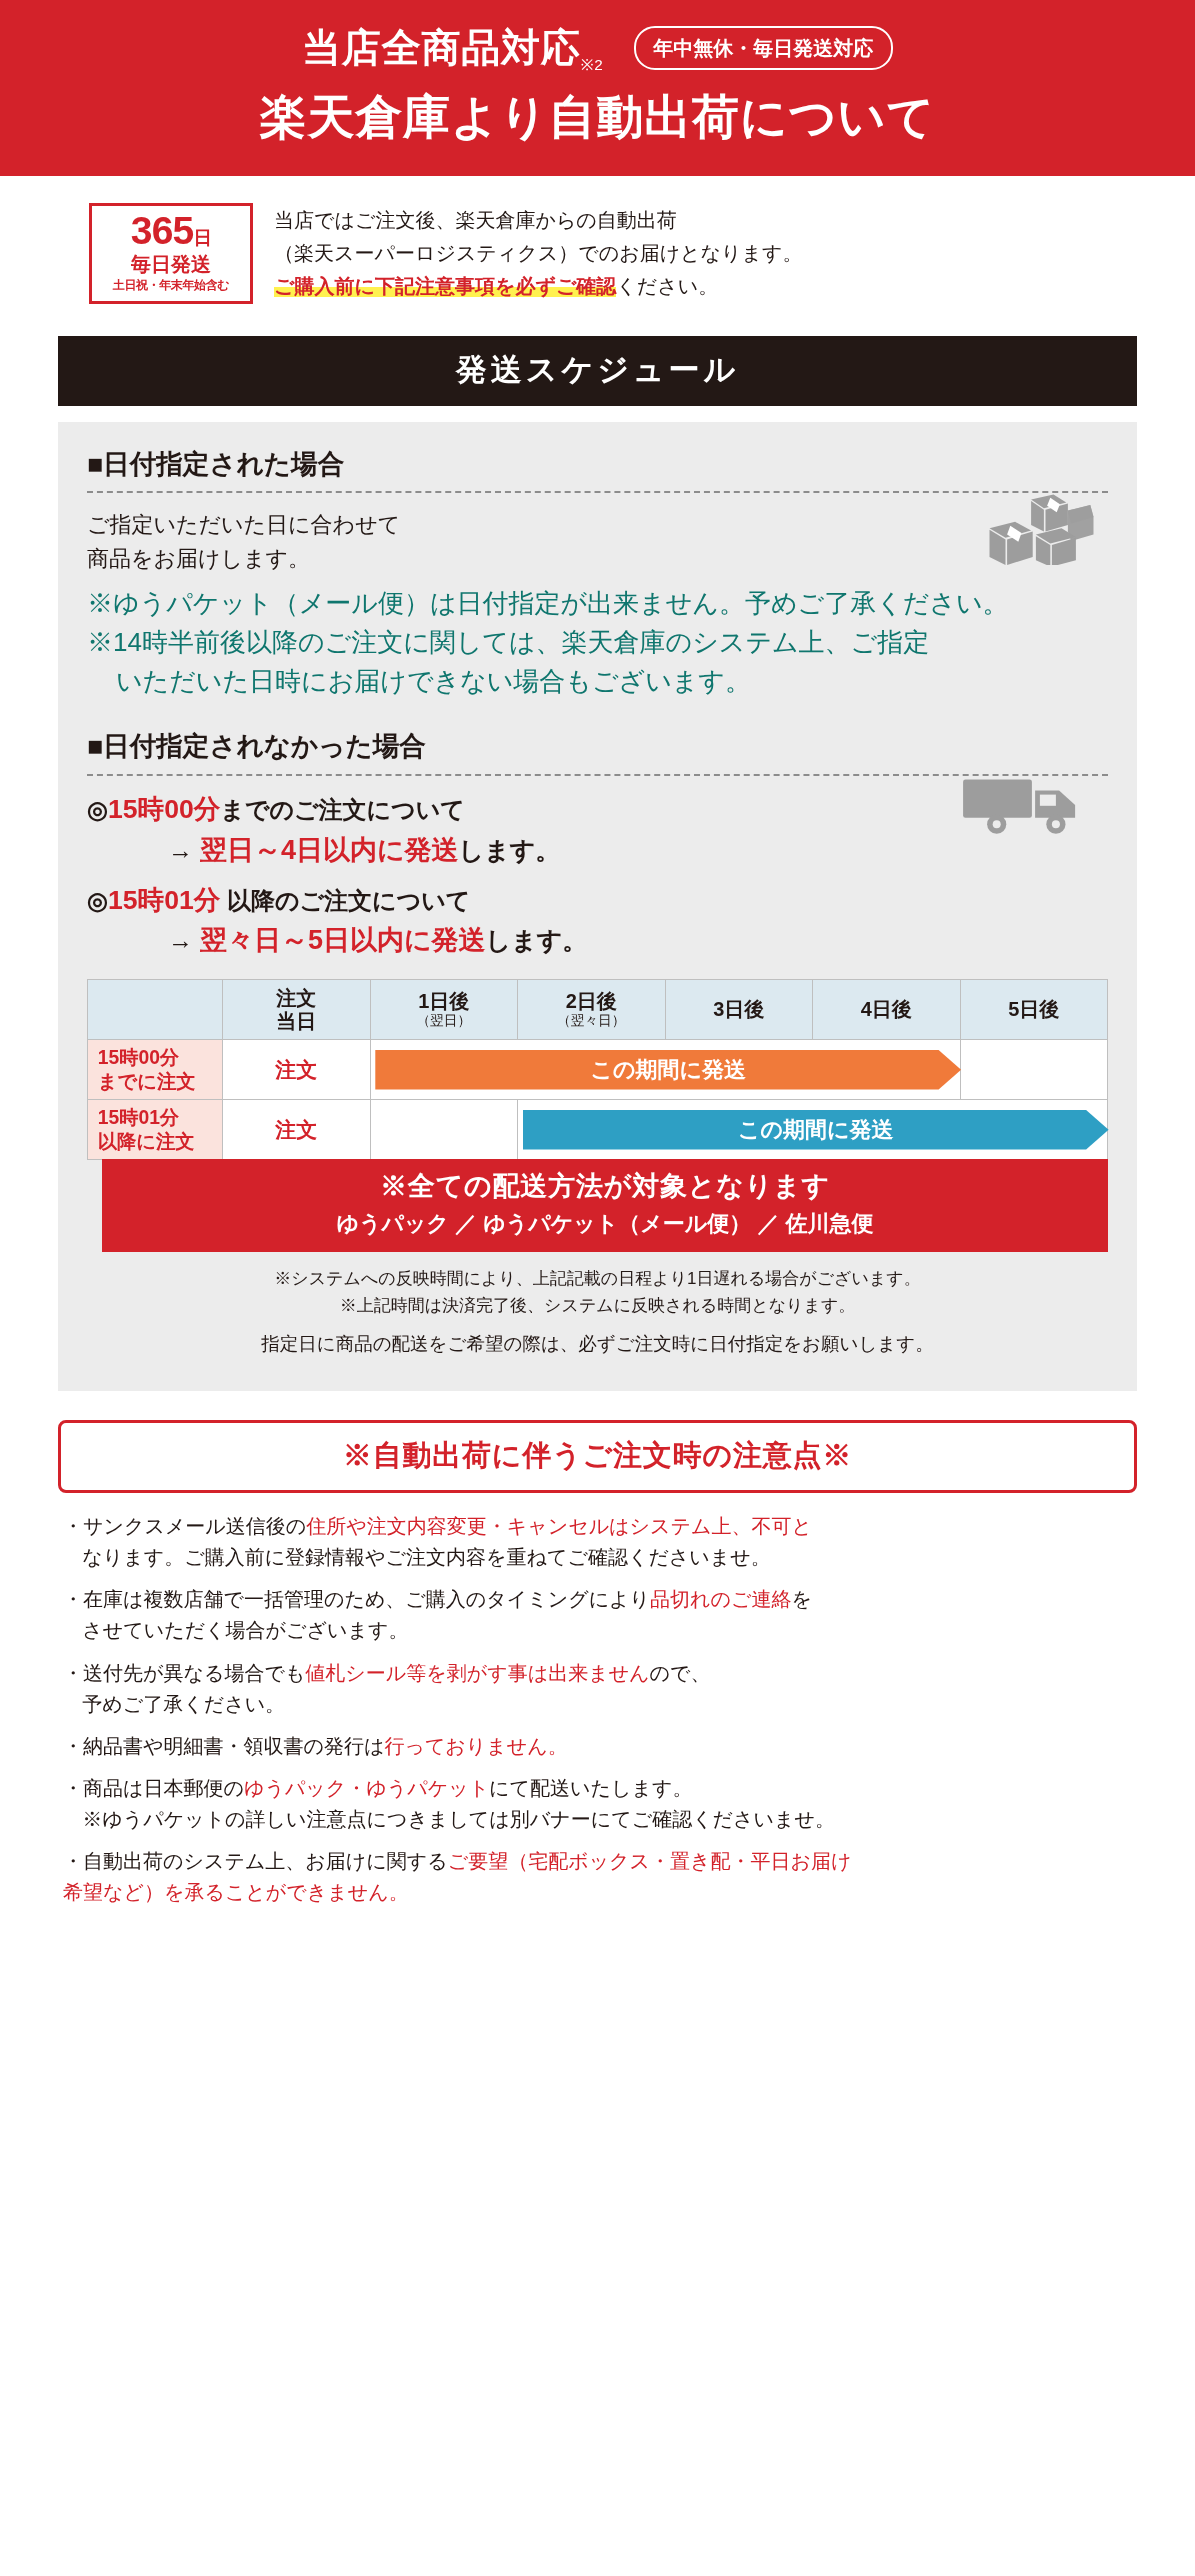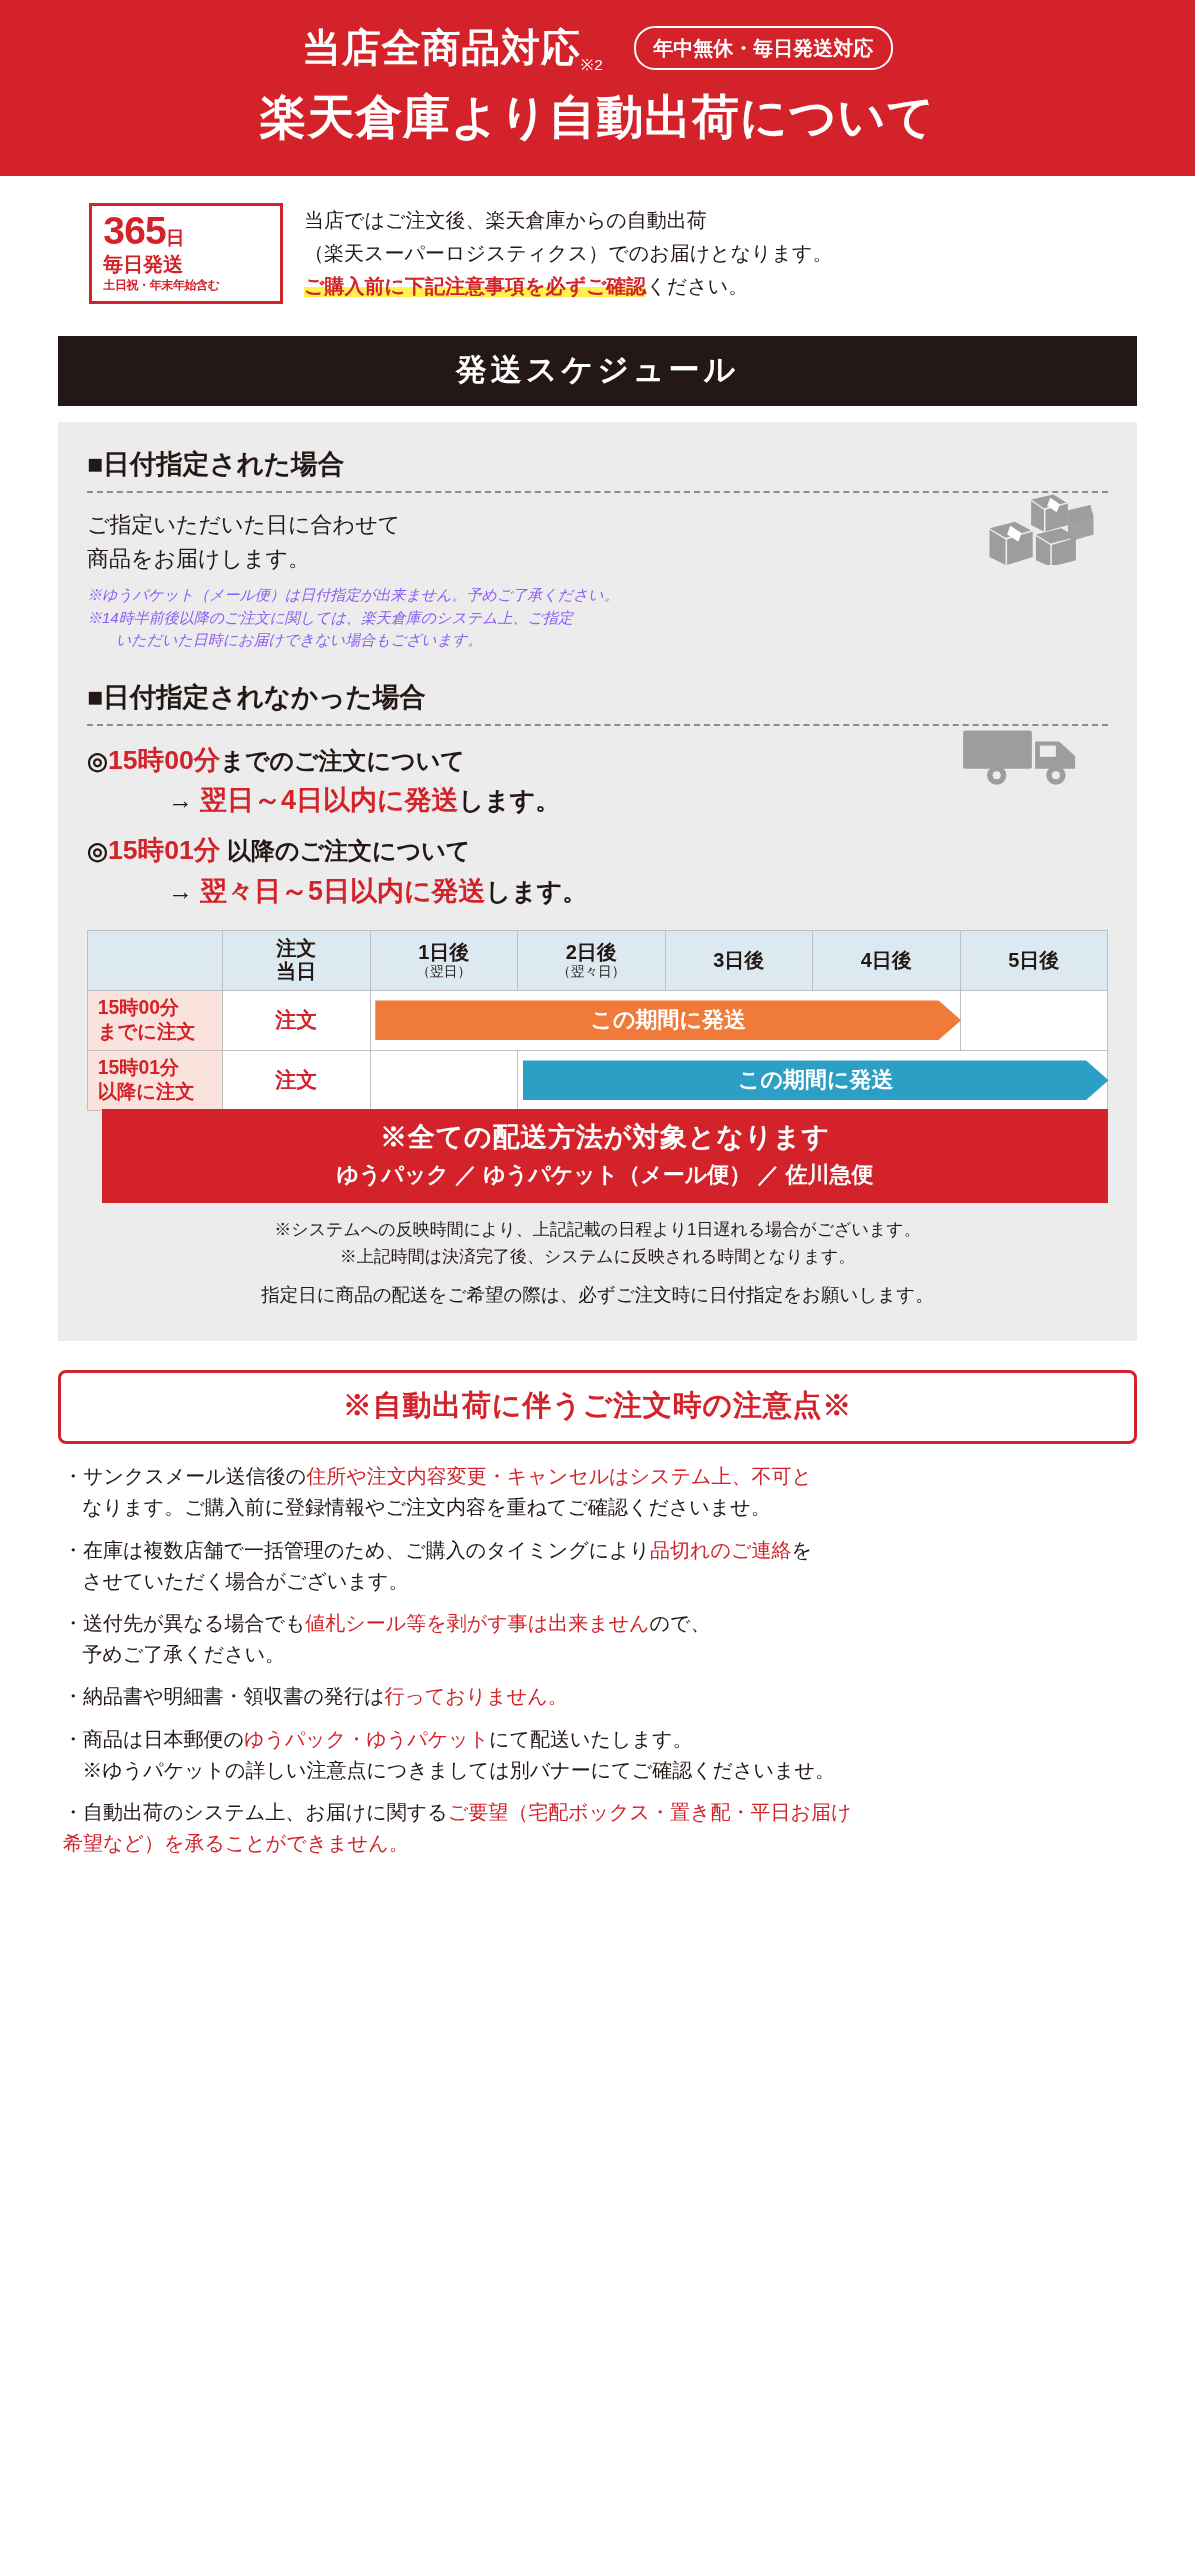--- a/index.html
+++ b/index.html
@@ -55,22 +55,23 @@
   
   .intro {
     display: flex;
     align-items: center;
     gap: 21px;
     padding: 27px 48px 21px 89px;
   }
   .stamp {
     border: 3.2px solid #d3222a;
     color: #d3222a;
+    text-align: center;
     padding: 4.8px 11.3px 6.4px 11.3px;
-    width: 194px;
+    width: 164px;
     flex: 0 0 auto;
   }
   .stamp-365 {
     font-size: 39px;
     font-weight: bold;
     line-height: 1;
     letter-spacing: -0.8px;
   }
   .stamp-365 .small { font-size: 18.5px; }
   .stamp-mid {
@@ -123,24 +124,23 @@
   }
   .dash {
     border-top: 2.4px dashed #8c8c8c;
     margin: 9.7px 0 14.5px 0;
   }
   .body-text {
     font-size: 22px;
     line-height: 1.55;
   }
   .note-red {
-    color: #8b5cf6;
-    font-size: 15px;
+    color: #0f766e;
+    font-size: 26px;
     line-height: 1.5;
-    font-style: italic;
   }
   .note-red .indent { padding-left: 29px; display: block; }
 
   
   .icon-boxes {
     position: absolute;
     right: 14.5px;
     top: 47px;
     width: 121px;
     height: 72px;

